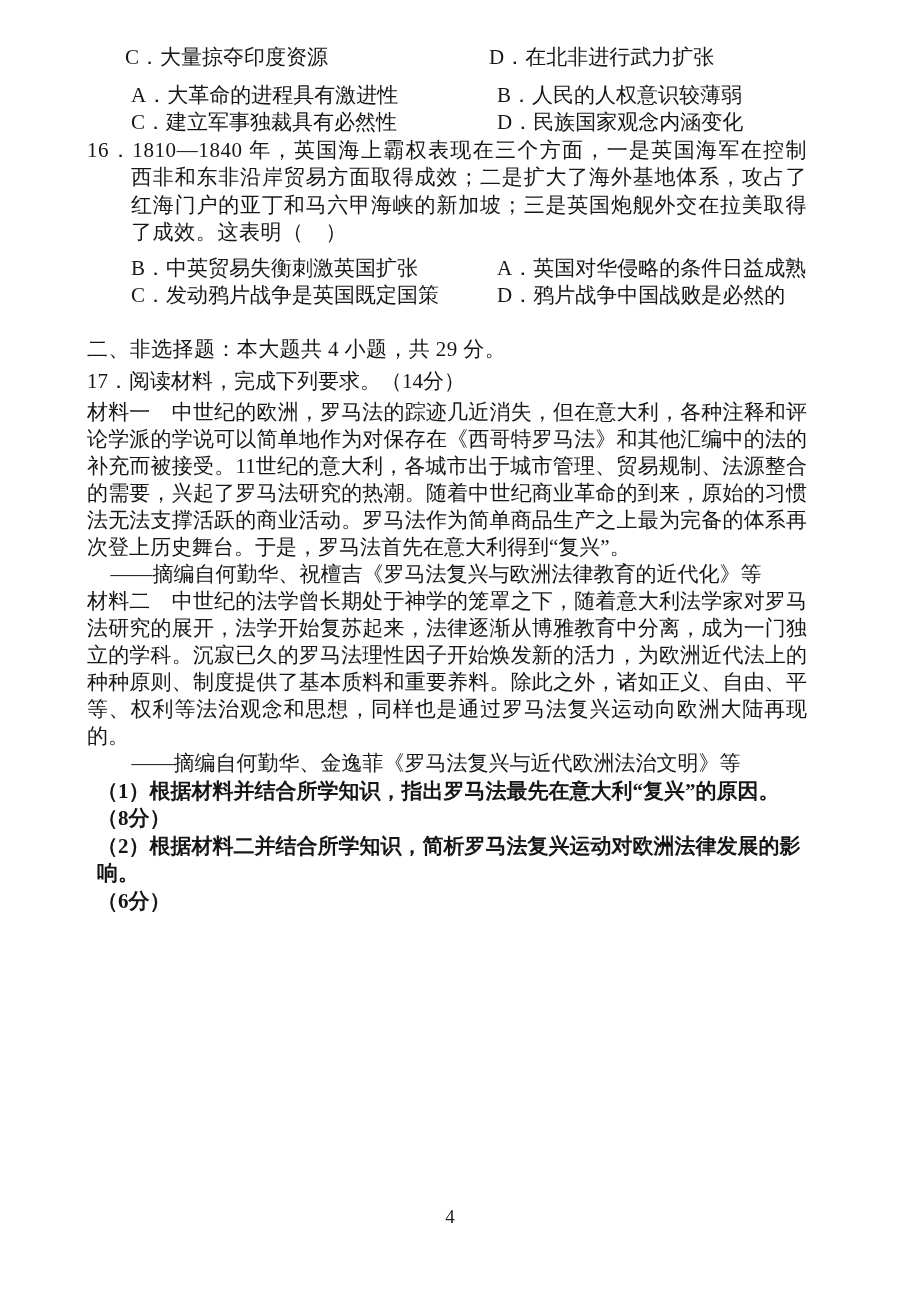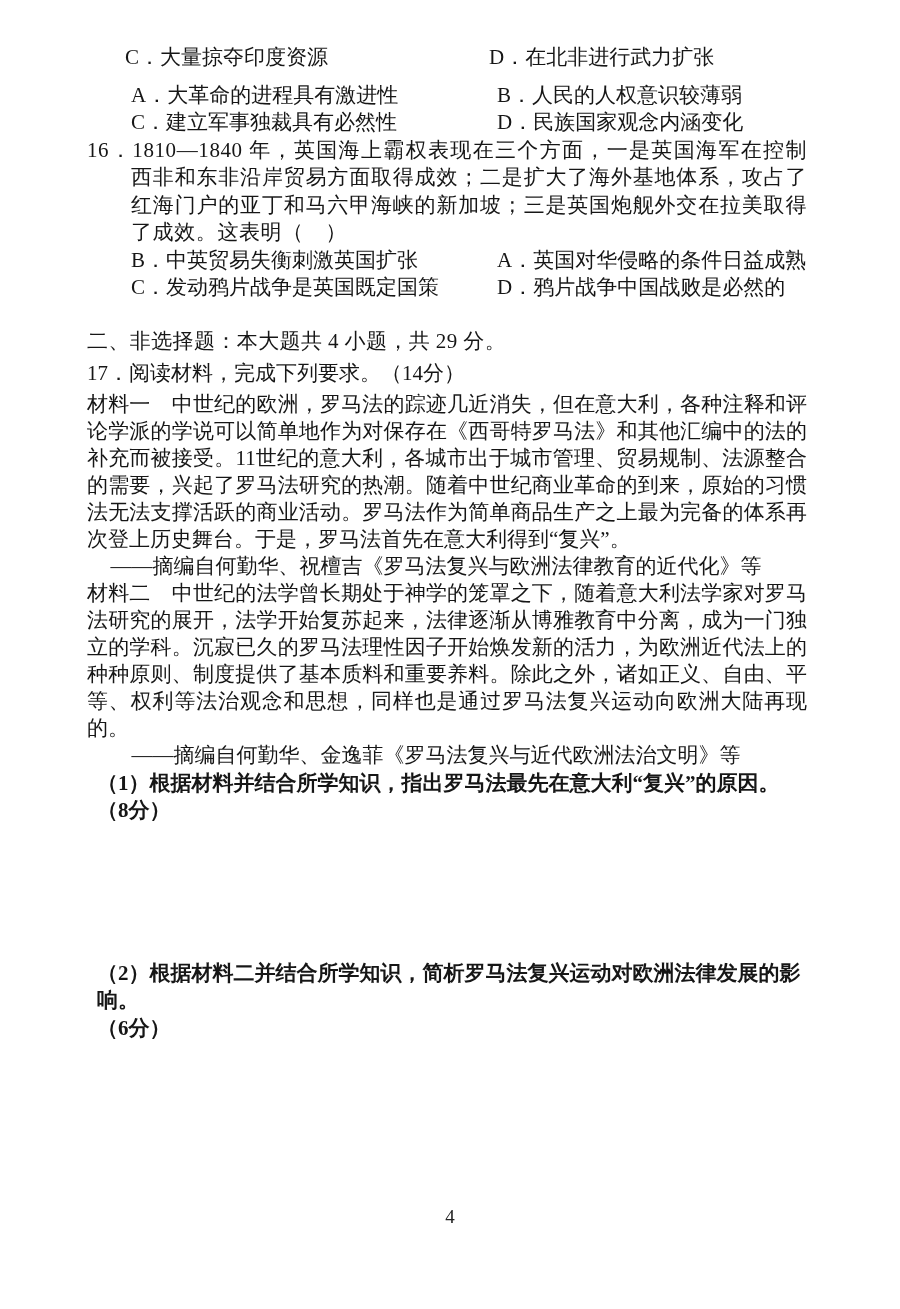--- a/index.html
+++ b/index.html
@@ -25,20 +25,21 @@
     text-indent: -44px;
     text-align: justify;
     line-height: 27.5px;
     letter-spacing: 0.6px;
   }
   .options-grid {
     padding-left: 44px;
     display: grid;
     grid-template-columns: 366px auto;
     line-height: 27.5px;
+    margin-top: 8px;
   }
   .options-grid-top {
     padding-left: 38px;
     display: grid;
     grid-template-columns: 364px auto;
     line-height: 27.5px;
     margin-bottom: 10px;
   }
   .section-heading {
     margin-top: 26px;
@@ -50,21 +51,21 @@
   .material {
     text-align: justify;
     line-height: 27px;
   }
   .source {
     text-align: center;
     padding-right: 22px;
     line-height: 27.5px;
   }
   .sub { padding-left: 10px; line-height: 27.5px; font-weight: bold; }
-  .sub2-wrap { margin-top: 135px; width: 740px; }
+  .sub2-wrap { width: 740px; }
   .page-number {
     position: absolute;
     left: 0;
     top: 1206px;
     width: 100%;
     text-align: center;
     font-size: 19px;
     color: #222;
   }
 </style>

